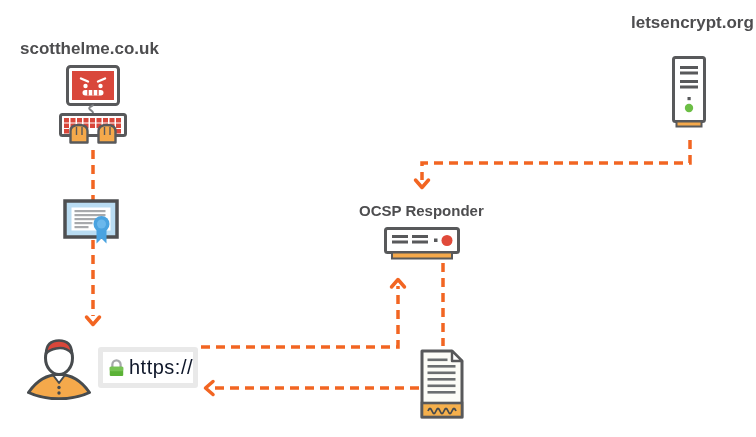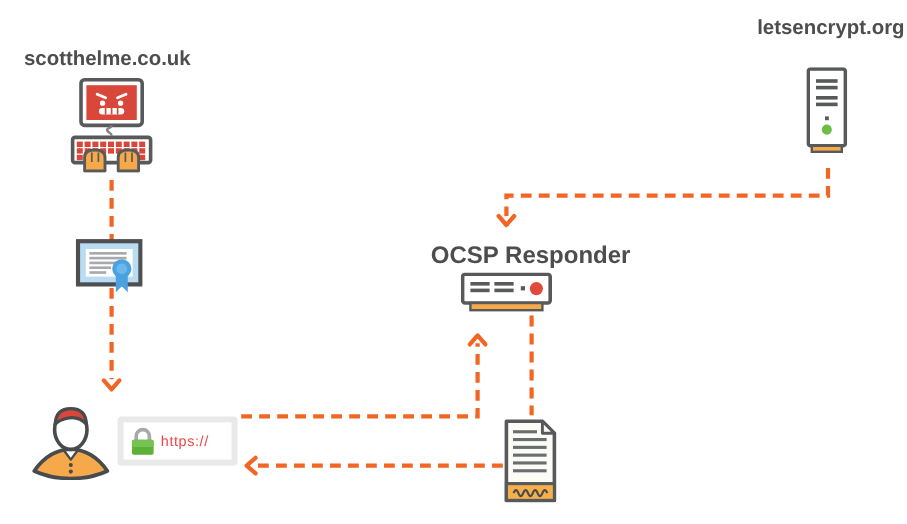--- a/index.html
+++ b/index.html
@@ -6,34 +6,34 @@
   #canvas{
     position:relative;width:756px;height:437px;background:#ffffff;
     font-family:"Liberation Sans",sans-serif;overflow:hidden;
   }
   .abs{position:absolute;}
   .node-label{
     color:#4D4D4F;font-weight:700;white-space:nowrap;
     font-family:"Liberation Sans",sans-serif;
   }
   .lbl-lg{font-size:17px;}
-  .lbl-md{font-size:20px;}
+  .lbl-md{font-size:15px;}
   #arrow-layer{position:absolute;left:0;top:0;pointer-events:none;}
   .arrow path{stroke:#F26522;stroke-width:3.5;fill:none;}
   .arrow .shaft{stroke-dasharray:9 6;}
   .arrow .head{stroke-linecap:round;stroke-linejoin:round;}
   #address-bar{
     left:98px;top:347px;width:100px;height:41px;background:#E9E9E9;border-radius:3px;
   }
   #address-bar-inner{
     position:absolute;left:5px;top:5px;right:5px;bottom:5px;background:#ffffff;
     display:flex;align-items:center;gap:5px;padding-left:6px;box-sizing:border-box;
   }
   #browser-url{
-    color:#ef4444;font-size:12px;font-weight:400;letter-spacing:.5px;text-align:center;
+    color:#0f172a;font-size:20px;font-weight:400;letter-spacing:.5px;text-align:center;
   }
 </style>
 </head>
 <body>
 
 <div id="canvas">
 
   <svg id="arrow-layer" width="756" height="437" viewBox="0 0 756 437">
     <g class="arrow">
       <path class="shaft" d="M93 150 L93 316"></path>

